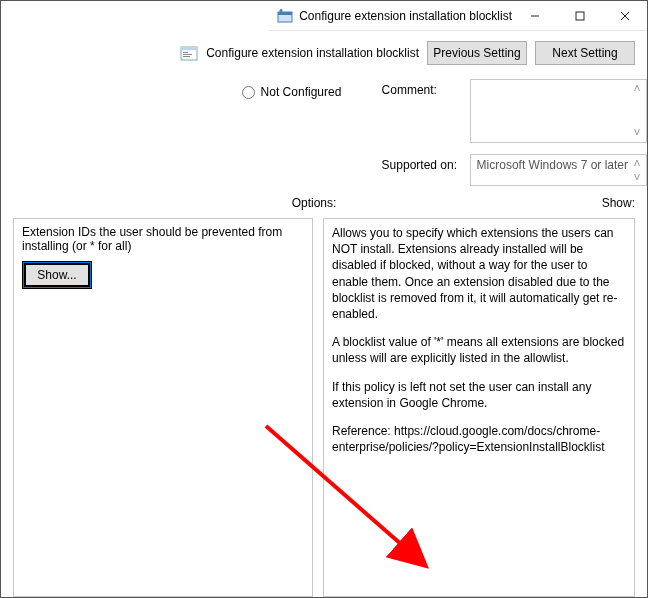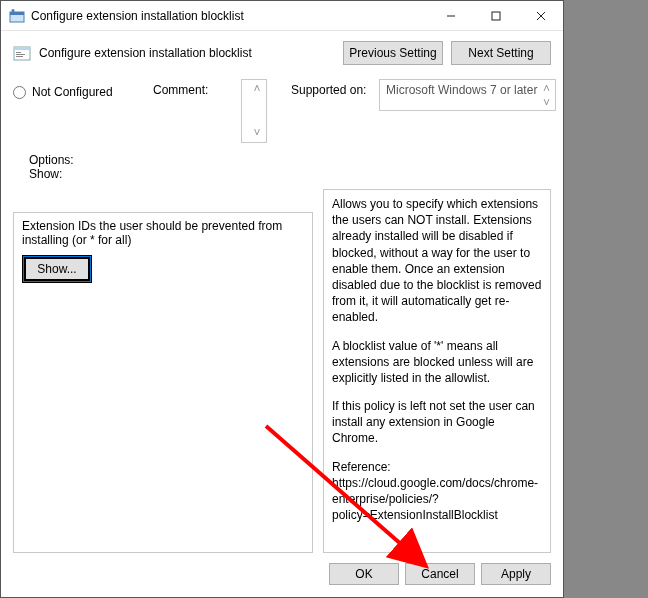--- a/index.html
+++ b/index.html
@@ -1,19 +1,19 @@
 <!DOCTYPE html>
 <html><head>
 <meta charset="utf-8">
 <style>
   * { box-sizing: border-box; font-family: "Segoe UI", Tahoma, sans-serif; font-size: 12px; }
   body { margin: 0; background: #888; }
   .window {
-    width: 564px; height: 598px; background: #fff; border: 1px solid #555;
-    position: relative; display: flex; flex-direction: column;
+    width: 648px; height: 598px; background: #fff; border: 1px solid #555;
+    position: relative; display: flex; flex-direction: column; align-items: flex-end;
   }
   .titlebar {
     height: 30px; display: flex; align-items: center; padding-left: 8px;
     border-bottom: 1px solid #e5e5e5; user-select: none;
   }
   .titlebar .icon { width: 16px; height: 16px; margin-right: 6px; }
   .titlebar .title { flex: 1; color: #000; }
   .sysbtns { display: flex; height: 100%; }
   .sysbtn { width: 45px; display: flex; align-items: center; justify-content: center; color: #222; }
   .toolbar {
@@ -27,44 +27,44 @@
     width: 100px; text-align: center; cursor: default;
   }
   .btn.small { width: 70px; padding: 3px 0; }
   .btn.highlight { border: 4px solid #000000; outline: 1px solid #0078d7; outline-offset: -2px; }
   .config {
     display: flex; padding: 0 0 8px 12px; gap: 10px;
   }
   .radios { width: 130px; padding-top: 4px; }
   .radio { display: flex; align-items: center; gap: 6px; margin: 6px 0; }
   .radio input { margin: 0; }
-  .fields { flex: 1; display: flex; flex-direction: row; gap: 24px; padding-top: 4px; }
+  .fields { flex: 1; display: flex; flex-direction: column; gap: 11px; padding-top: 4px; }
   .fieldrow { display: flex; gap: 8px; }
   .fieldlabel { width: 80px; padding-top: 4px; }
   .textarea {
     flex: 1; border: 1px solid #c9c9c9; background: #fff; height: 64px;
     position: relative; color: #555; padding: 3px 18px 3px 6px;
   }
   .textarea.short { height: 32px; }
   .scrollhint {
     position: absolute; right: 2px; width: 14px; display: flex; flex-direction: column;
     justify-content: space-between; top: 2px; bottom: 2px; color: #999; font-size: 9px;
     text-align: center;
   }
   .labelsrow {
-    display: flex; padding: 2px 12px 4px 28px; flex-direction: column;
+    display: flex; padding: 2px 12px 4px 28px;
   }
   .labelsrow .l { width: 310px; }
   .panels {
     display: flex; gap: 10px; padding: 4px 12px 0 12px; flex: 1;
   }
   .panel {
     border: 1px solid #c9c9c9; background: #fff; padding: 6px 8px; overflow: hidden;
   }
-  .panel.left { width: 300px; margin-top: 23px; }
+  .panel.left { width: 300px; }
   .panel.right { flex: 1; }
   .helpbody p { margin: 0 0 12px 0; line-height: 1.35; }
   .buttons {
     display: flex; justify-content: flex-end; gap: 6px; padding: 10px 12px 12px 12px;
   }
   .arrow {
     position: absolute; pointer-events: none; z-index: 50;
   }
 </style>
 </head>
@@ -158,25 +158,20 @@
     <div class="panel right">
       <div class="helpbody">
         <p>Allows you to specify which extensions the users can NOT install. Extensions already installed will be disabled if blocked, without a way for the user to enable them. Once an extension disabled due to the blocklist is removed from it, it will automatically get re-enabled.</p>
         <p>A blocklist value of '*' means all extensions are blocked unless will are explicitly listed in the allowlist.</p>
         <p>If this policy is left not set the user can install any extension in Google Chrome.</p>
         <p>Reference: https://cloud.google.com/docs/chrome-enterprise/policies/?policy=ExtensionInstallBlocklist</p>
       </div>
     </div>
   </div>
 
-  <div class="buttons">
-    <div class="btn small">OK</div>
-    <div class="btn small">Cancel</div>
-    <div class="btn small">Apply</div>
-  </div>
 
   <svg class="arrow" style="left:260px; top:420px;" width="190" height="160" viewBox="0 0 190 160">
     <defs>
       <marker id="ah" markerWidth="12" markerHeight="12" refX="9" refY="5" orient="auto">
         <path d="M0,0 L10,5 L0,10 Z" fill="#ff0000"></path>
       </marker>
     </defs>
     <line x1="5" y1="5" x2="165" y2="145" stroke="#ff0000" stroke-width="4" marker-end="url(#ah)"></line>
   </svg>
 

